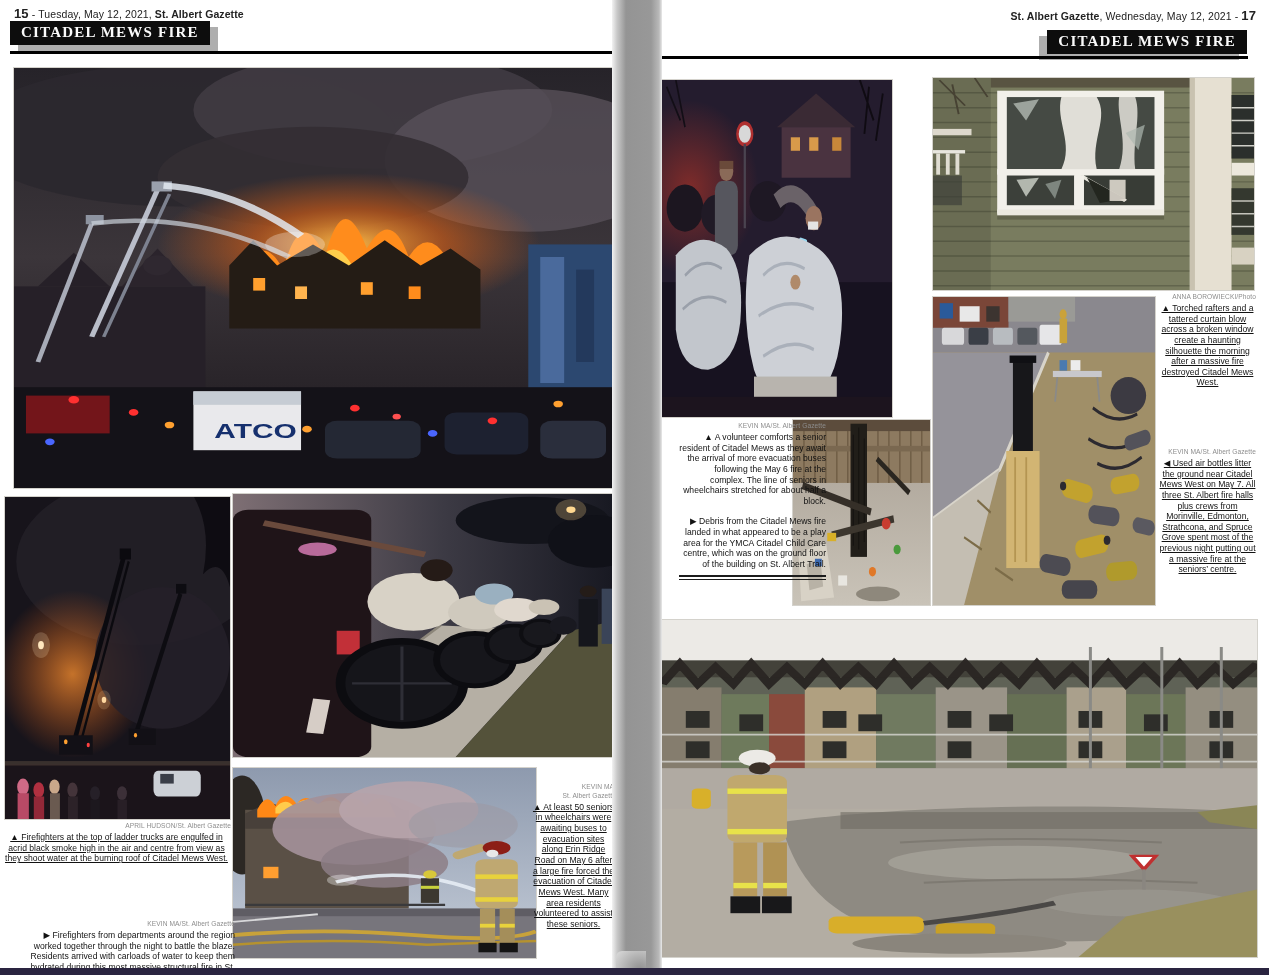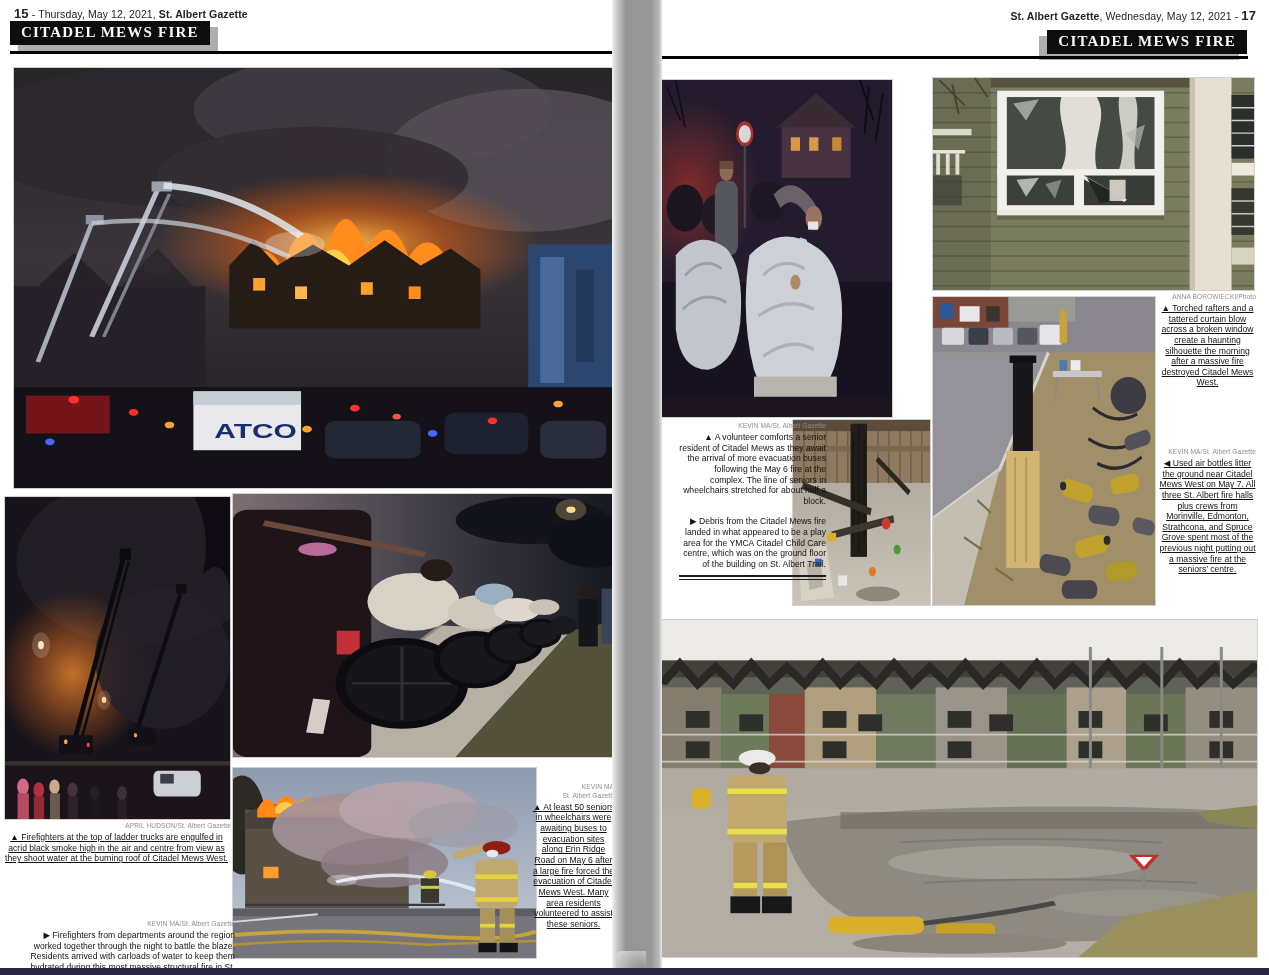--- a/index.html
+++ b/index.html
@@ -42,21 +42,21 @@
   .ovl-underline{width:66px;height:1px;background:#e9e9e9;margin-top:2px;}
 </style>
 </head>
 <body>
 
 <div class="spread">
 
   <div class="page page-left">
 
     <div class="folio" style="left:14px;top:6px;">
-      <span class="pgnum">15</span><span> - </span><span>Thursday, May 12, 2021, </span><b>St. Albert Gazette</b>
+      <span class="pgnum">15</span><span> - </span><span>Tuesday, May 12, 2021, </span><b>St. Albert Gazette</b>
     </div>
 
     <div class="banner shadow-r" style="left:10px;top:21px;">CITADEL MEWS FIRE</div>
     <div class="hrule" style="left:10px;top:51px;width:602px;"></div>
 
     <div class="photo" style="left:14px;top:68px;width:598px;height:420px;">
       <svg viewBox="0 0 100 100" preserveAspectRatio="none">
         <defs>
           <linearGradient id="p1sky" x1="0" y1="0" x2="0" y2="1">
             <stop offset="0" stop-color="#262329"></stop>

